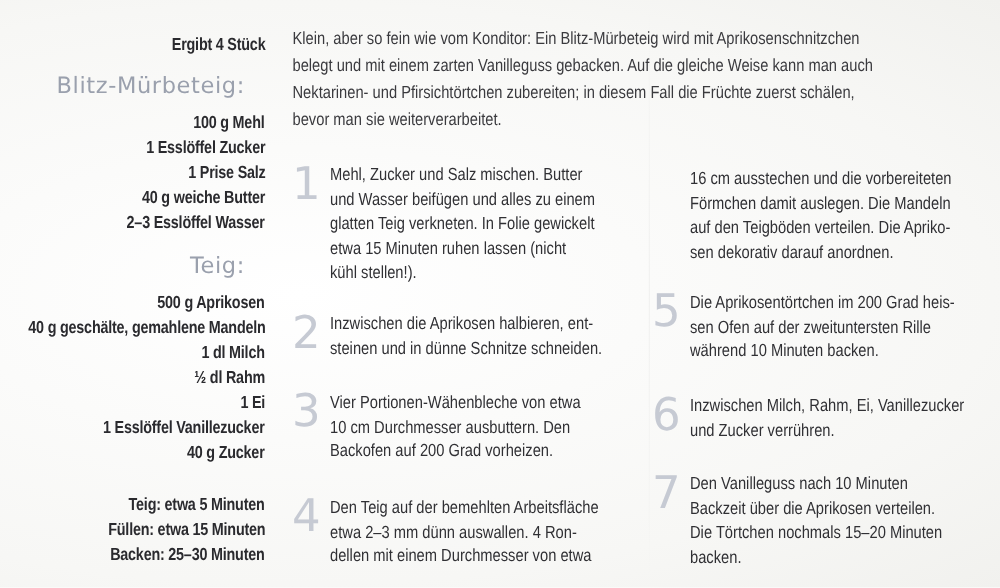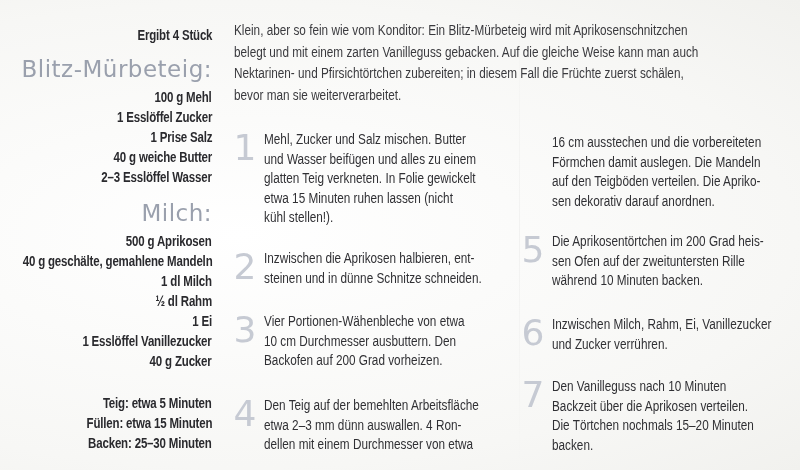--- a/index.html
+++ b/index.html
@@ -36,23 +36,23 @@
       line-height: 20px;
       color: #2a2a2e;
       white-space: nowrap;
       letter-spacing: -0.2px;
       transform: scaleX(0.82);
       transform-origin: right center;
       font-weight: bold;
     }
     .section-title {
       position: absolute;
-      right: 0;
+      right: 16px;
       font-family: "DejaVu Sans", sans-serif;
-      font-size: 23px;
+      font-size: 18px;
       line-height: 22px;
       color: #9aa0ad;
       white-space: nowrap;
       font-weight: normal;
       letter-spacing: 0.5px;
     }
 
     
     .intro {
       position: absolute;
@@ -115,21 +115,21 @@
   <div class="ingredients">
     <div class="ing-line" style="top:25px;">Ergibt 4 Stück</div>
 
     <div class="section-title" style="top:58px;">Blitz-Mürbeteig:</div>
     <div class="ing-line" style="top:87px;">100 g Mehl</div>
     <div class="ing-line" style="top:107px;">1 Esslöffel Zucker</div>
     <div class="ing-line" style="top:127px;">1 Prise Salz</div>
     <div class="ing-line" style="top:147px;">40 g weiche Butter</div>
     <div class="ing-line" style="top:167px;">2–3 Esslöffel Wasser</div>
 
-    <div class="section-title" style="top:202px;">Milch:</div>
+    <div class="section-title" style="top:202px;">Teig:</div>
     <div class="ing-line" style="top:231px;">500 g Aprikosen</div>
     <div class="ing-line" style="top:251px;">40 g geschälte, gemahlene Mandeln</div>
     <div class="ing-line" style="top:271px;">1 dl Milch</div>
     <div class="ing-line" style="top:291px;">½ dl Rahm</div>
     <div class="ing-line" style="top:311px;">1 Ei</div>
     <div class="ing-line" style="top:331px;">1 Esslöffel Vanillezucker</div>
     <div class="ing-line" style="top:351px;">40 g Zucker</div>
 
     <div class="ing-line" style="top:393px;">Teig: etwa 5 Minuten</div>
     <div class="ing-line" style="top:413px;">Füllen: etwa 15 Minuten</div>

